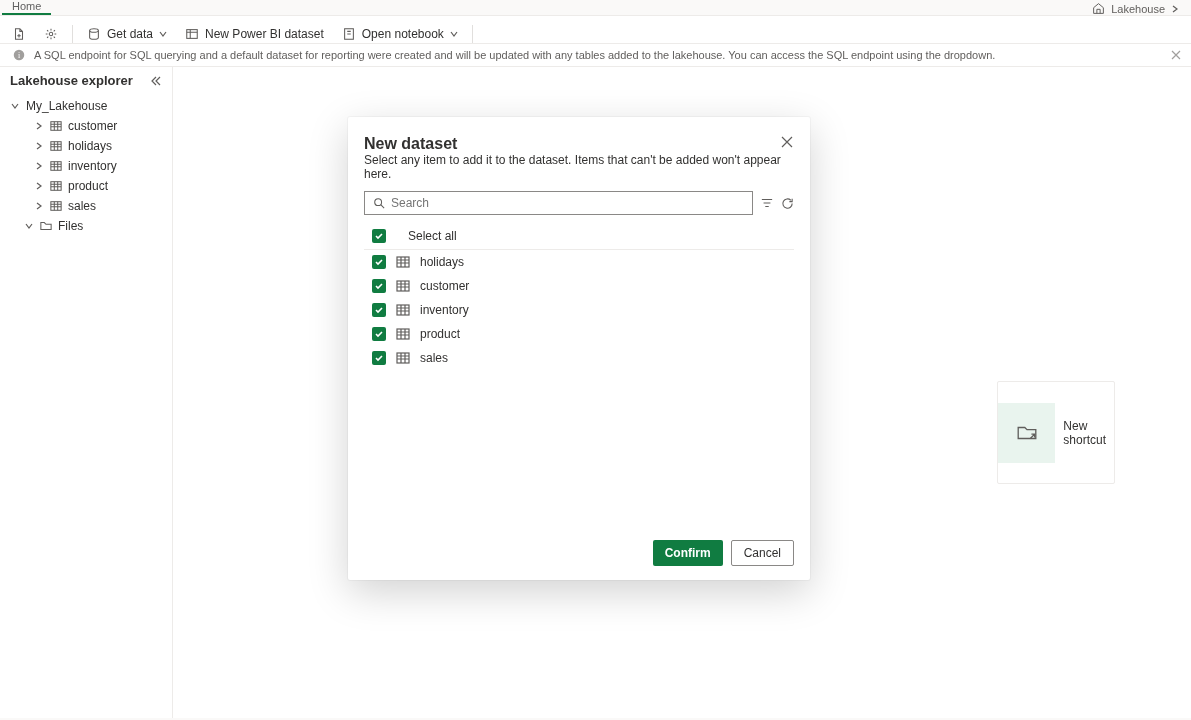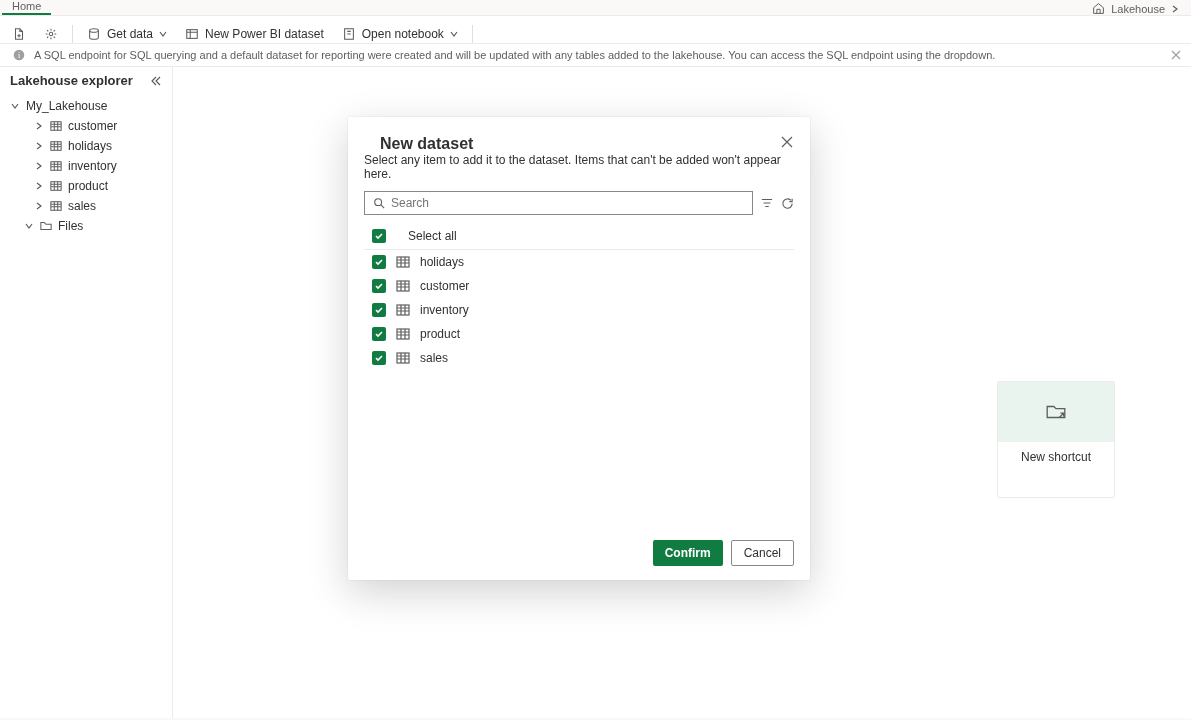--- a/index.html
+++ b/index.html
@@ -74,44 +74,44 @@
   .tree .row { display:flex; align-items:center; gap:6px; height:20px; padding-left:10px; cursor:pointer;}
   .tree .row.lvl1 { padding-left:10px; }
   .tree .row.lvl2 { padding-left:24px; }
   .tree .row.lvl3 { padding-left:34px; }
   .canvas {
     flex:1; position:relative;
     background:#fff;
   }
   .new-shortcut {
     position:absolute; left:824px; top:314px;
-    width:118px; height:117px;
+    width:118px; height:103px;
     border:1px solid #edebe9; border-radius:2px;
-    display:flex; flex-direction:column; align-items:center; justify-content:flex-start;
+    display:flex; flex-direction:row; align-items:center; justify-content:flex-start;
     box-shadow:0 0 0 rgba(0,0,0,0);
     background:#fff;
   }
   .new-shortcut .icon-area{
     width:100%; height:60px; background:#e9f4ee;
     display:flex; align-items:center; justify-content:center;
   }
   .new-shortcut .lbl{
     font-size:12px; color:#323130; padding:8px;
   }
   
   .modal {
     position:absolute; left:348px; top:117px;
     width:462px; height:463px;
     background:#fff;
     border-radius:2px;
     box-shadow: 0 12px 40px rgba(0,0,0,.18), 0 0 0 1px rgba(0,0,0,.03);
     padding: 18px 16px 14px 16px;
     display:flex; flex-direction:column;
   }
-  .modal .titlebar { display:flex; justify-content:space-between; align-items:flex-start;margin-left:16px;}
+  .modal .titlebar { display:flex; justify-content:space-between; align-items:flex-start;}
   .modal h2 { font-size:16px; font-weight:600; color:#323130;}
   .modal .close { color:#605e5c; cursor:pointer;}
   .modal .sub { font-size:12px; color:#323130; }
   .modal .searchrow { display:flex; align-items:center; gap:8px; margin-top:10px;}
   .modal .search {
     flex:1; border:1px solid #8a8886; border-radius:0; height:24px;
     display:flex; align-items:center; gap:6px; padding:0 8px; color:#605e5c;
   }
   .modal .search input { border:none; outline:none; font-size:12px; flex:1; color:#323130; background:transparent;}
   .modal .iconbtn { color:#605e5c; cursor:pointer;}

